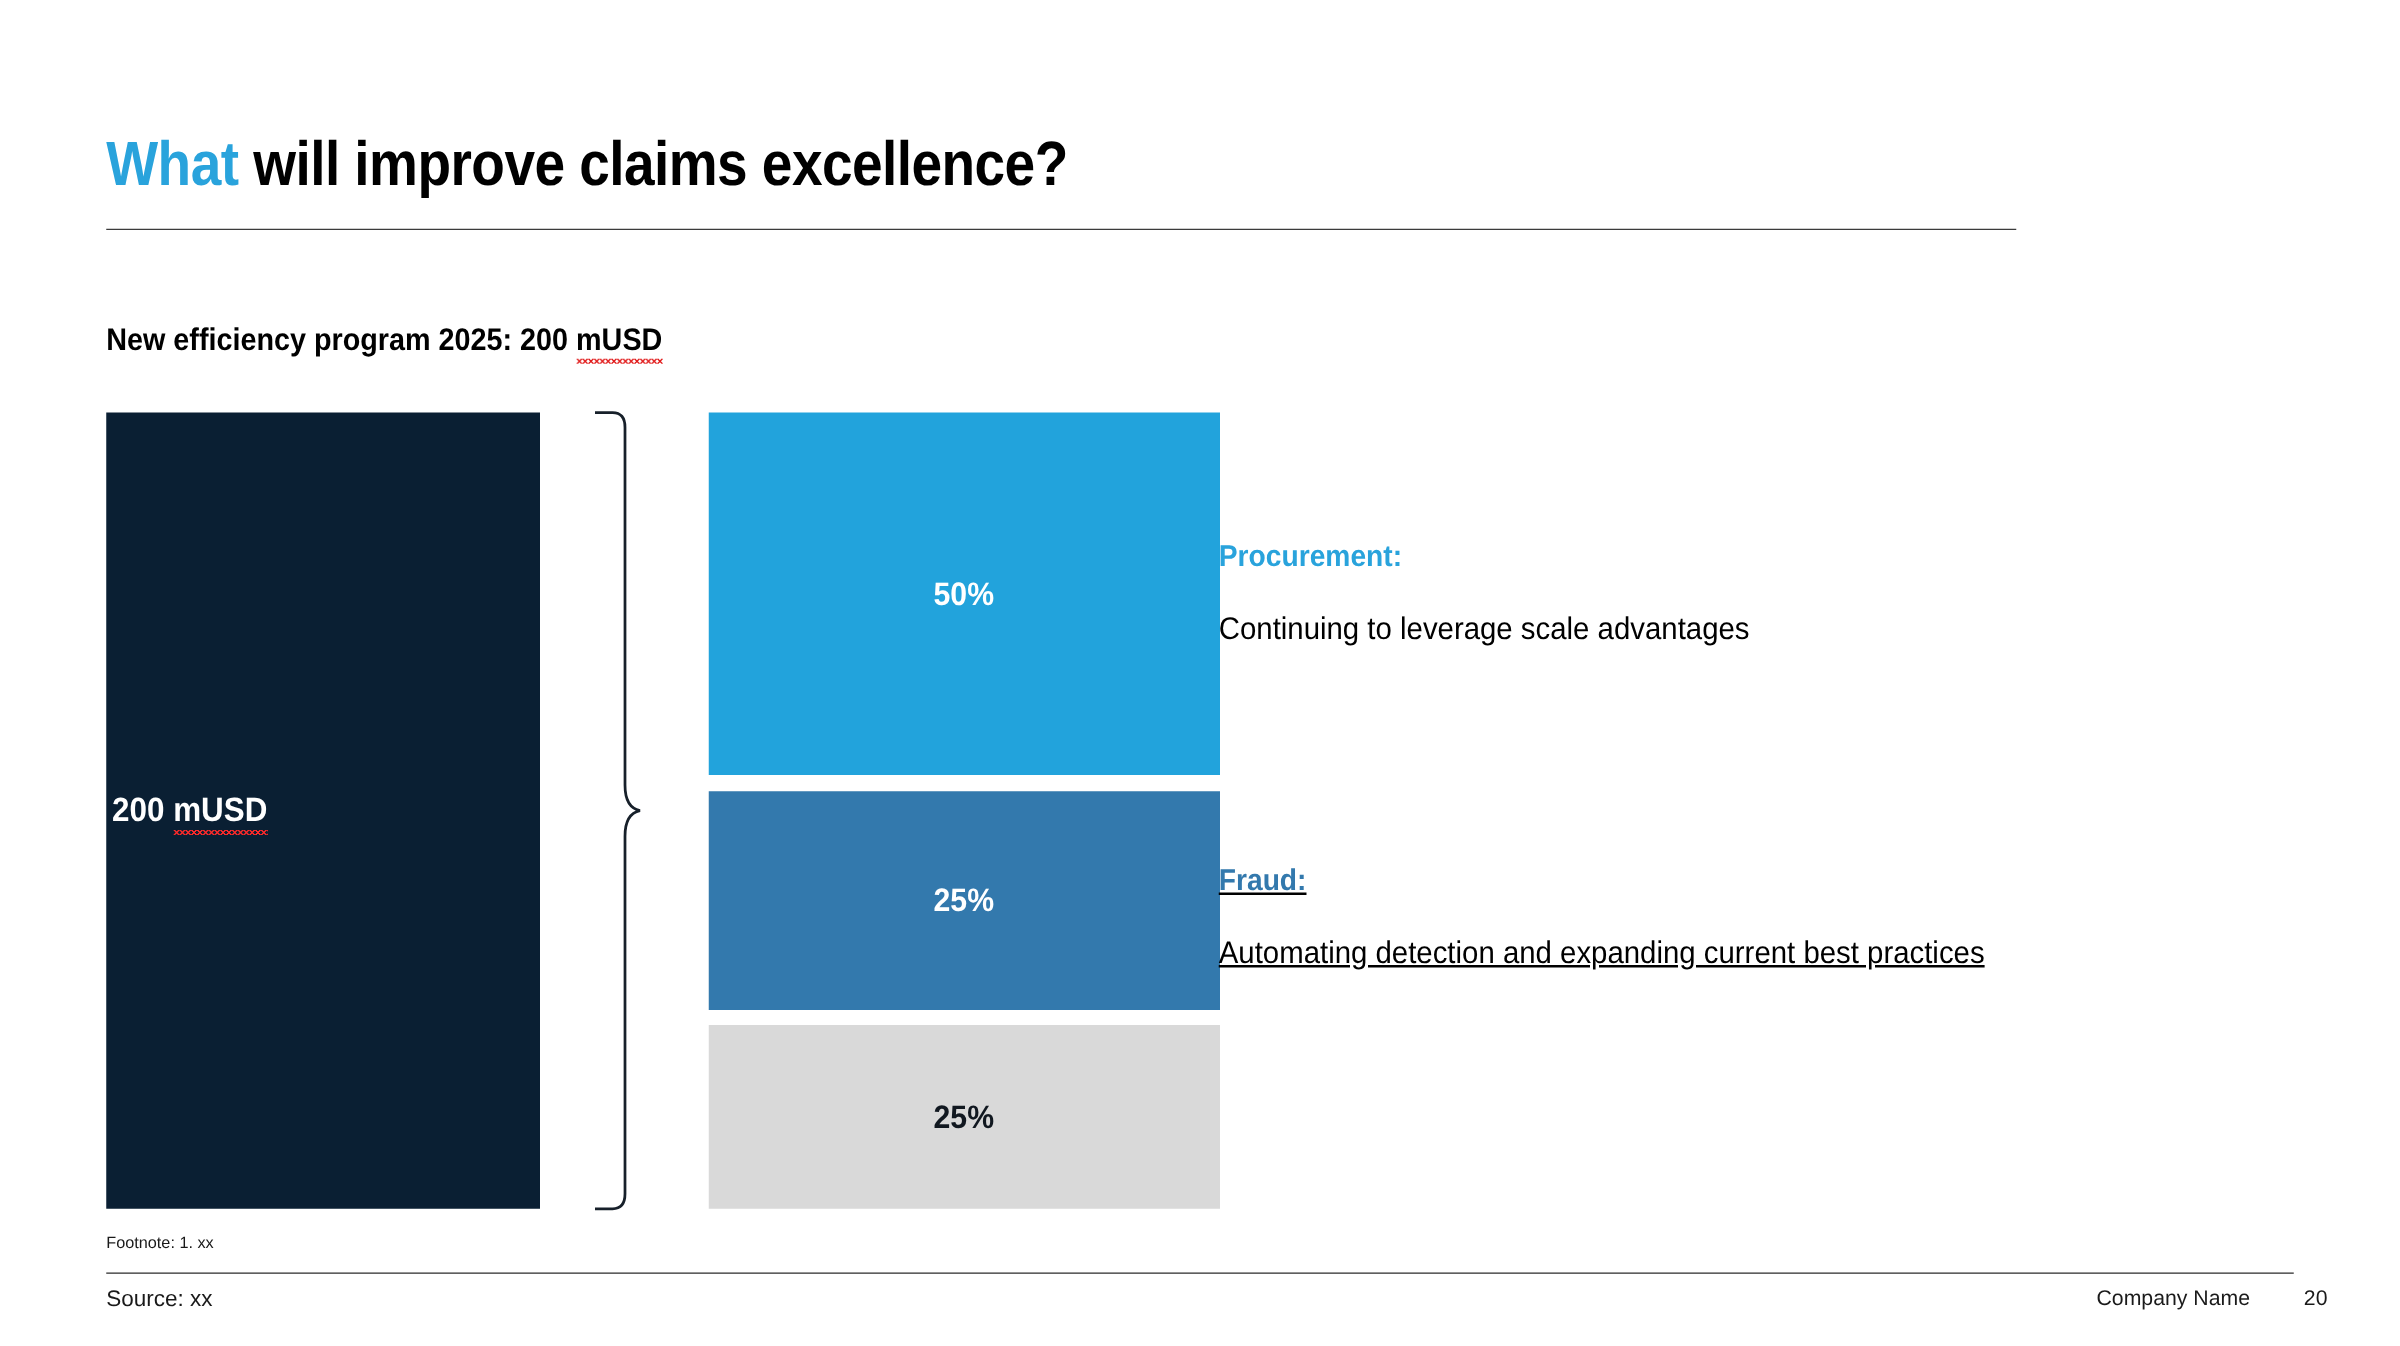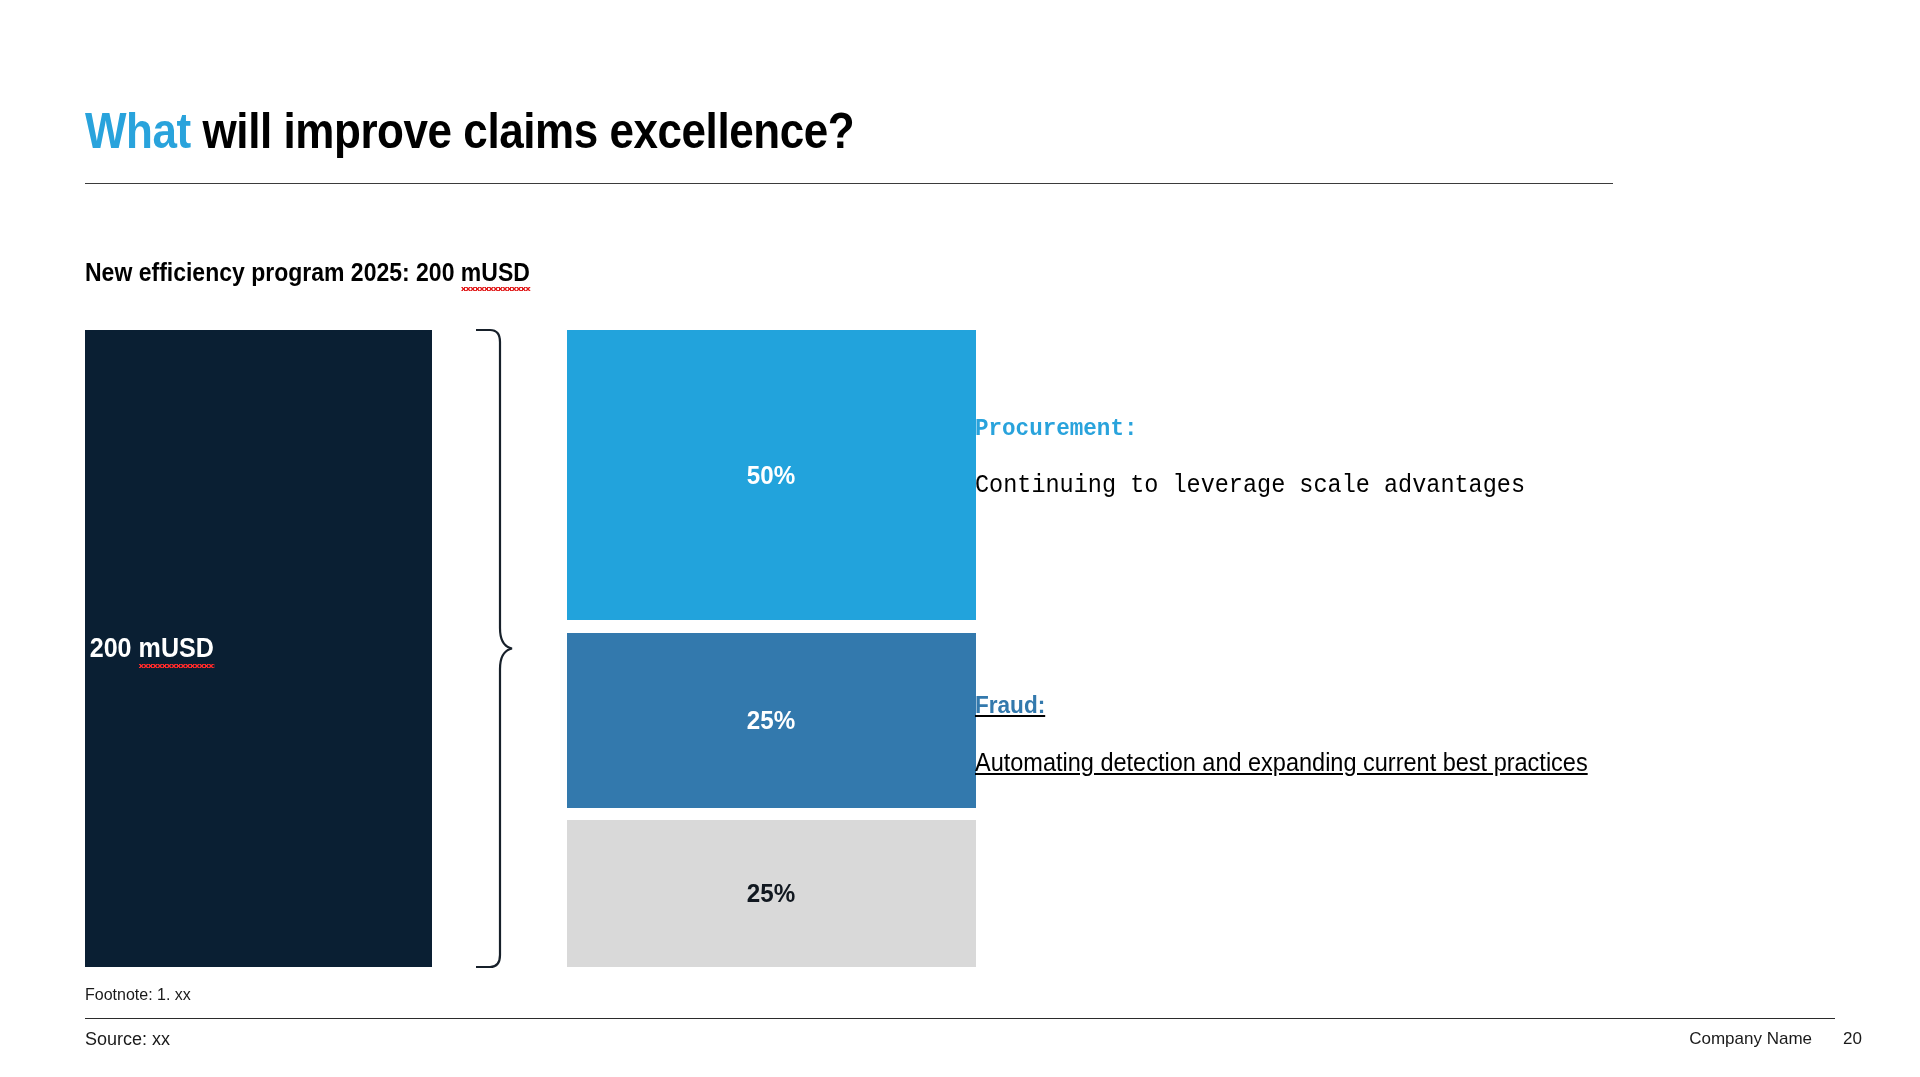--- a/index.html
+++ b/index.html
@@ -145,21 +145,21 @@
   .seg-0 .segment-pct { color: #ffffff; }
   .seg-1 .segment-pct { color: #ffffff; }
   .seg-2 .segment-pct { color: #111820; }
 
   
   .desc {
     position: absolute;
     left: 975px;
     width: 880px;
   }
-  .desc-0 { top: 415px; font-family: Liberation Mono, monospace; }
+  .desc-0 { top: 432px; }
   .desc-1 { top: 691px; text-decoration: underline; }
   .desc-2 { top: 833px; }
 
   .desc-heading {
     font-size: 24px;
     font-weight: bold;
     white-space: nowrap;
     transform: scaleX(0.94);
     transform-origin: left center;
   }
@@ -172,21 +172,21 @@
     white-space: nowrap;
     transform: scaleX(0.94);
     transform-origin: left center;
   }
 
   
   .footnote {
     position: absolute;
     left: 85px;
     top: 986px;
-    font-size: 16px;
+    font-size: 13px;
     color: #1a1a1a;
   }
 
   .footer-rule {
     position: absolute;
     left: 85px;
     top: 1018px;
     width: 1750px;
     height: 1px;
     background: #2b2b2b;
@@ -195,21 +195,21 @@
   .source {
     position: absolute;
     left: 85px;
     top: 1029px;
     font-size: 18px;
     color: #1a1a1a;
   }
 
   .company {
     position: absolute;
-    right: 108px;
+    right: 120px;
     top: 1029px;
     font-size: 17px;
     color: #1a1a1a;
     text-align: center;
   }
 
   .page-number {
     position: absolute;
     right: 58px;
     top: 1029px;

